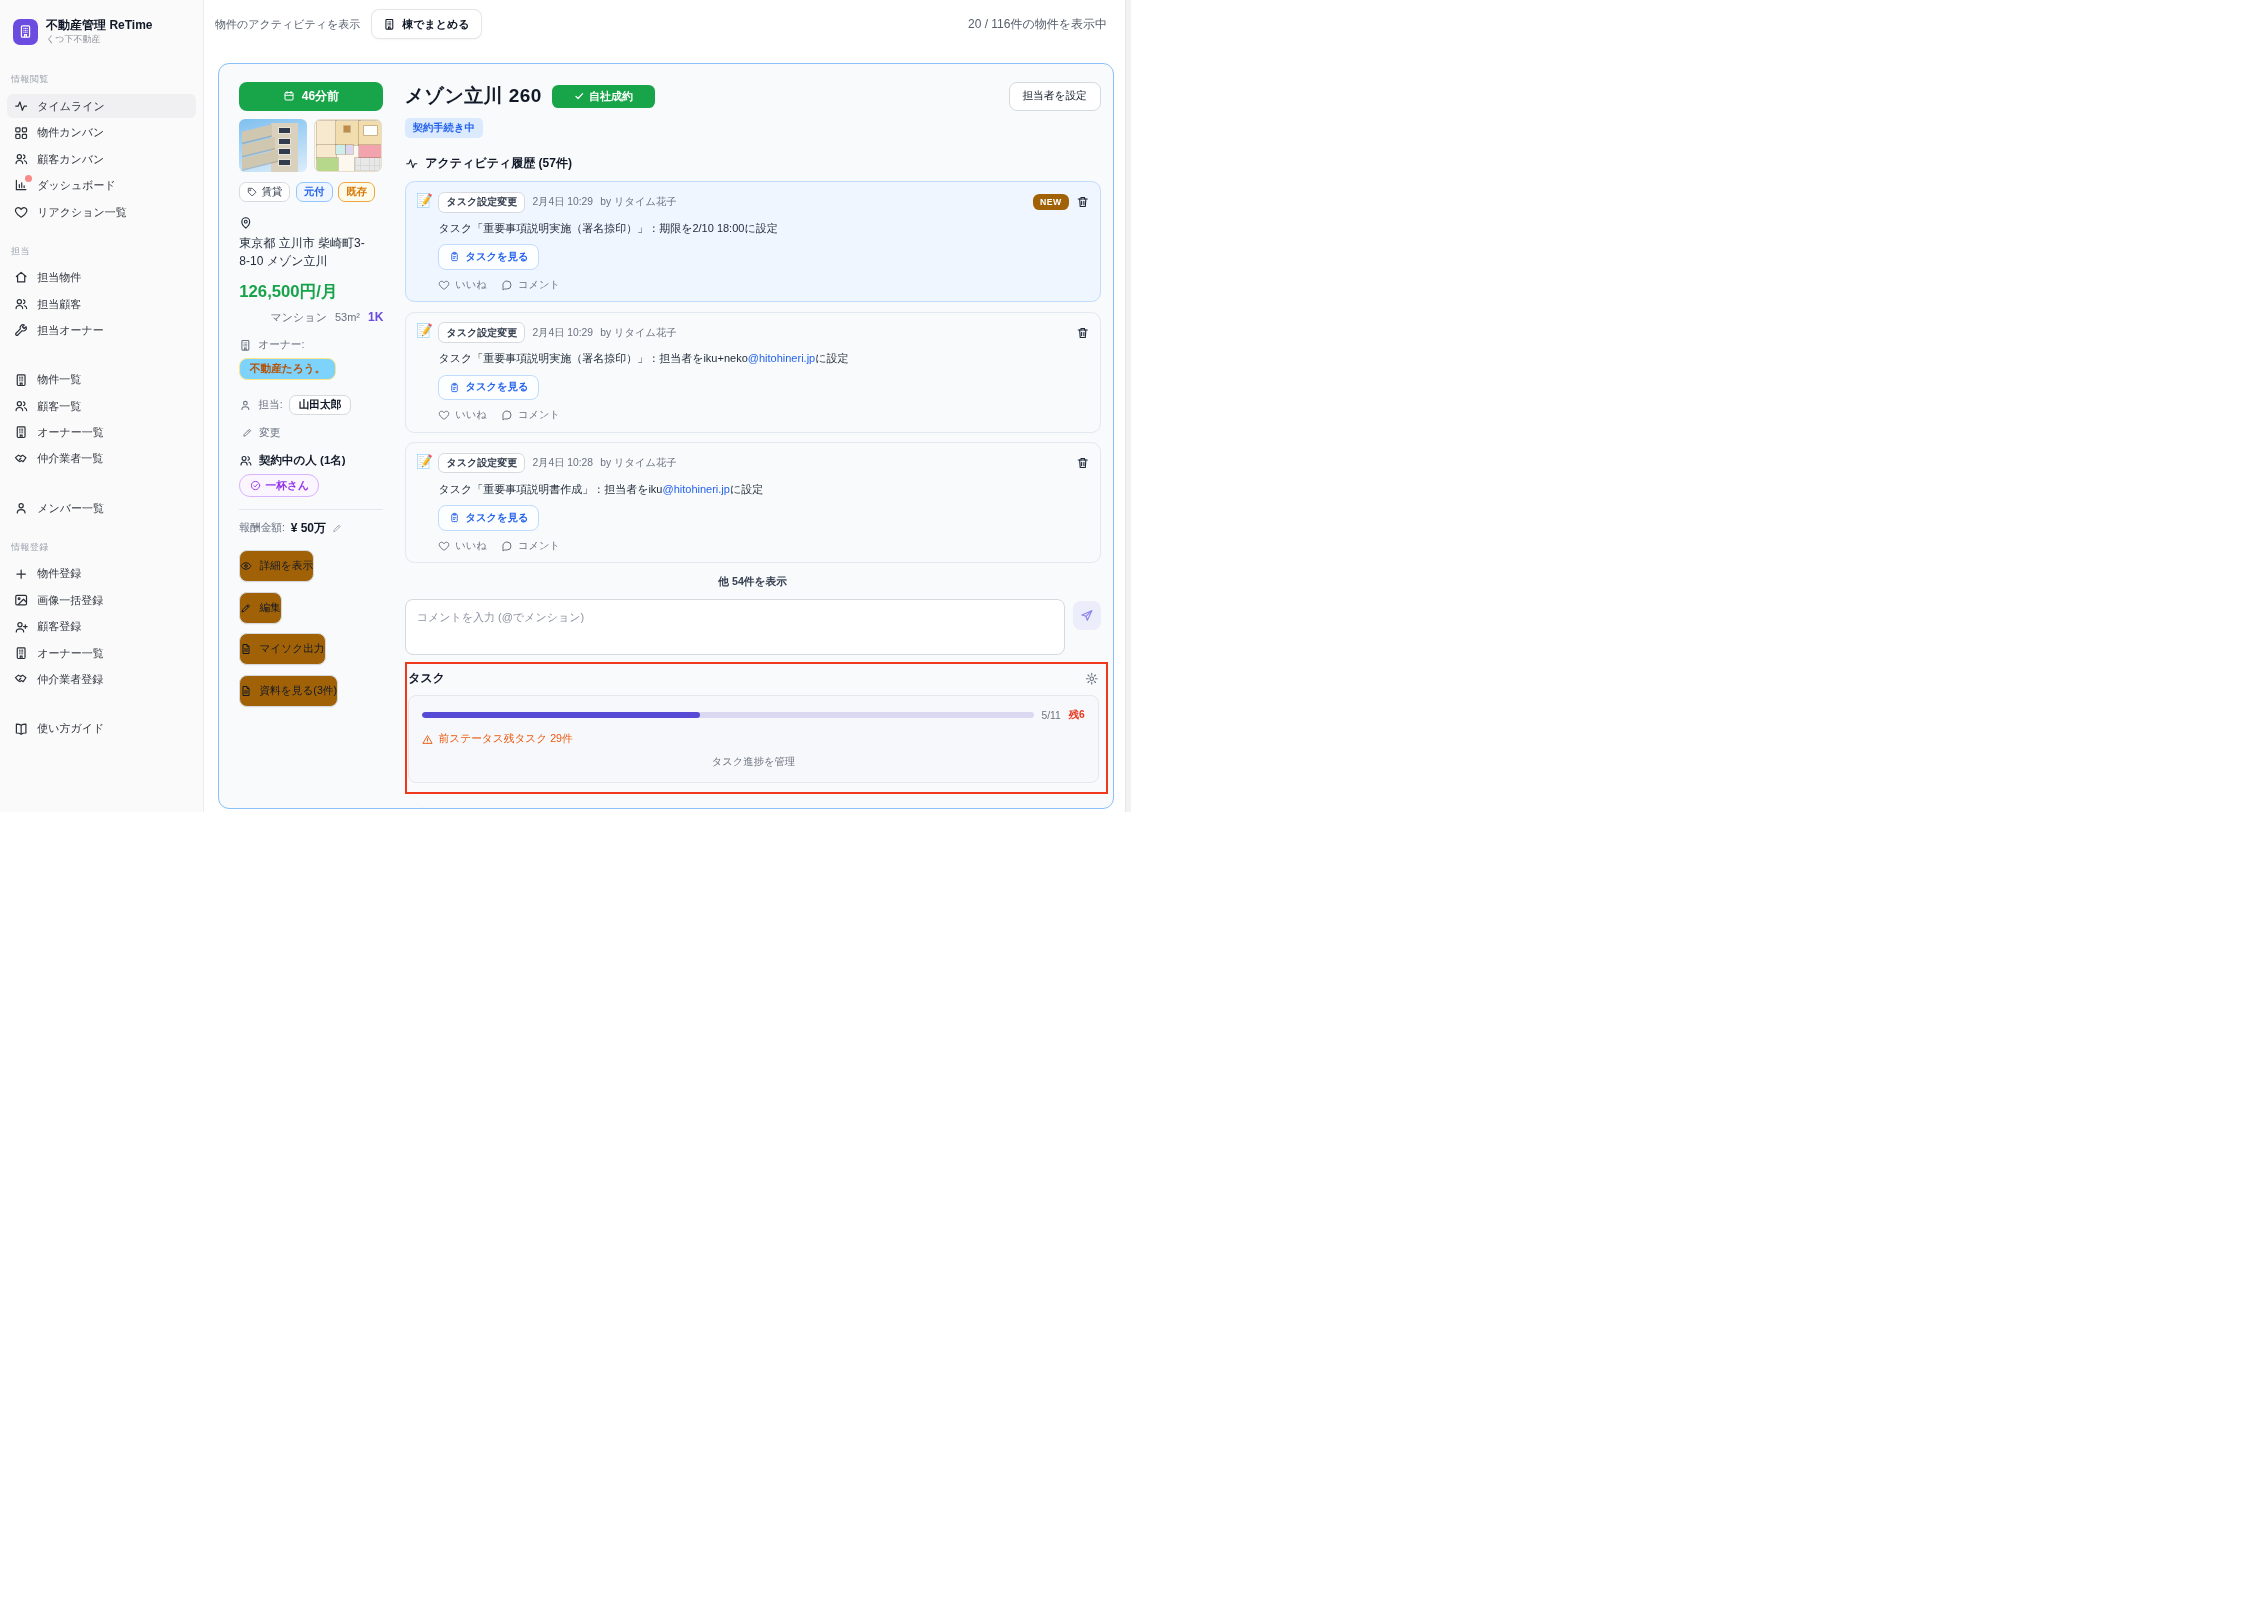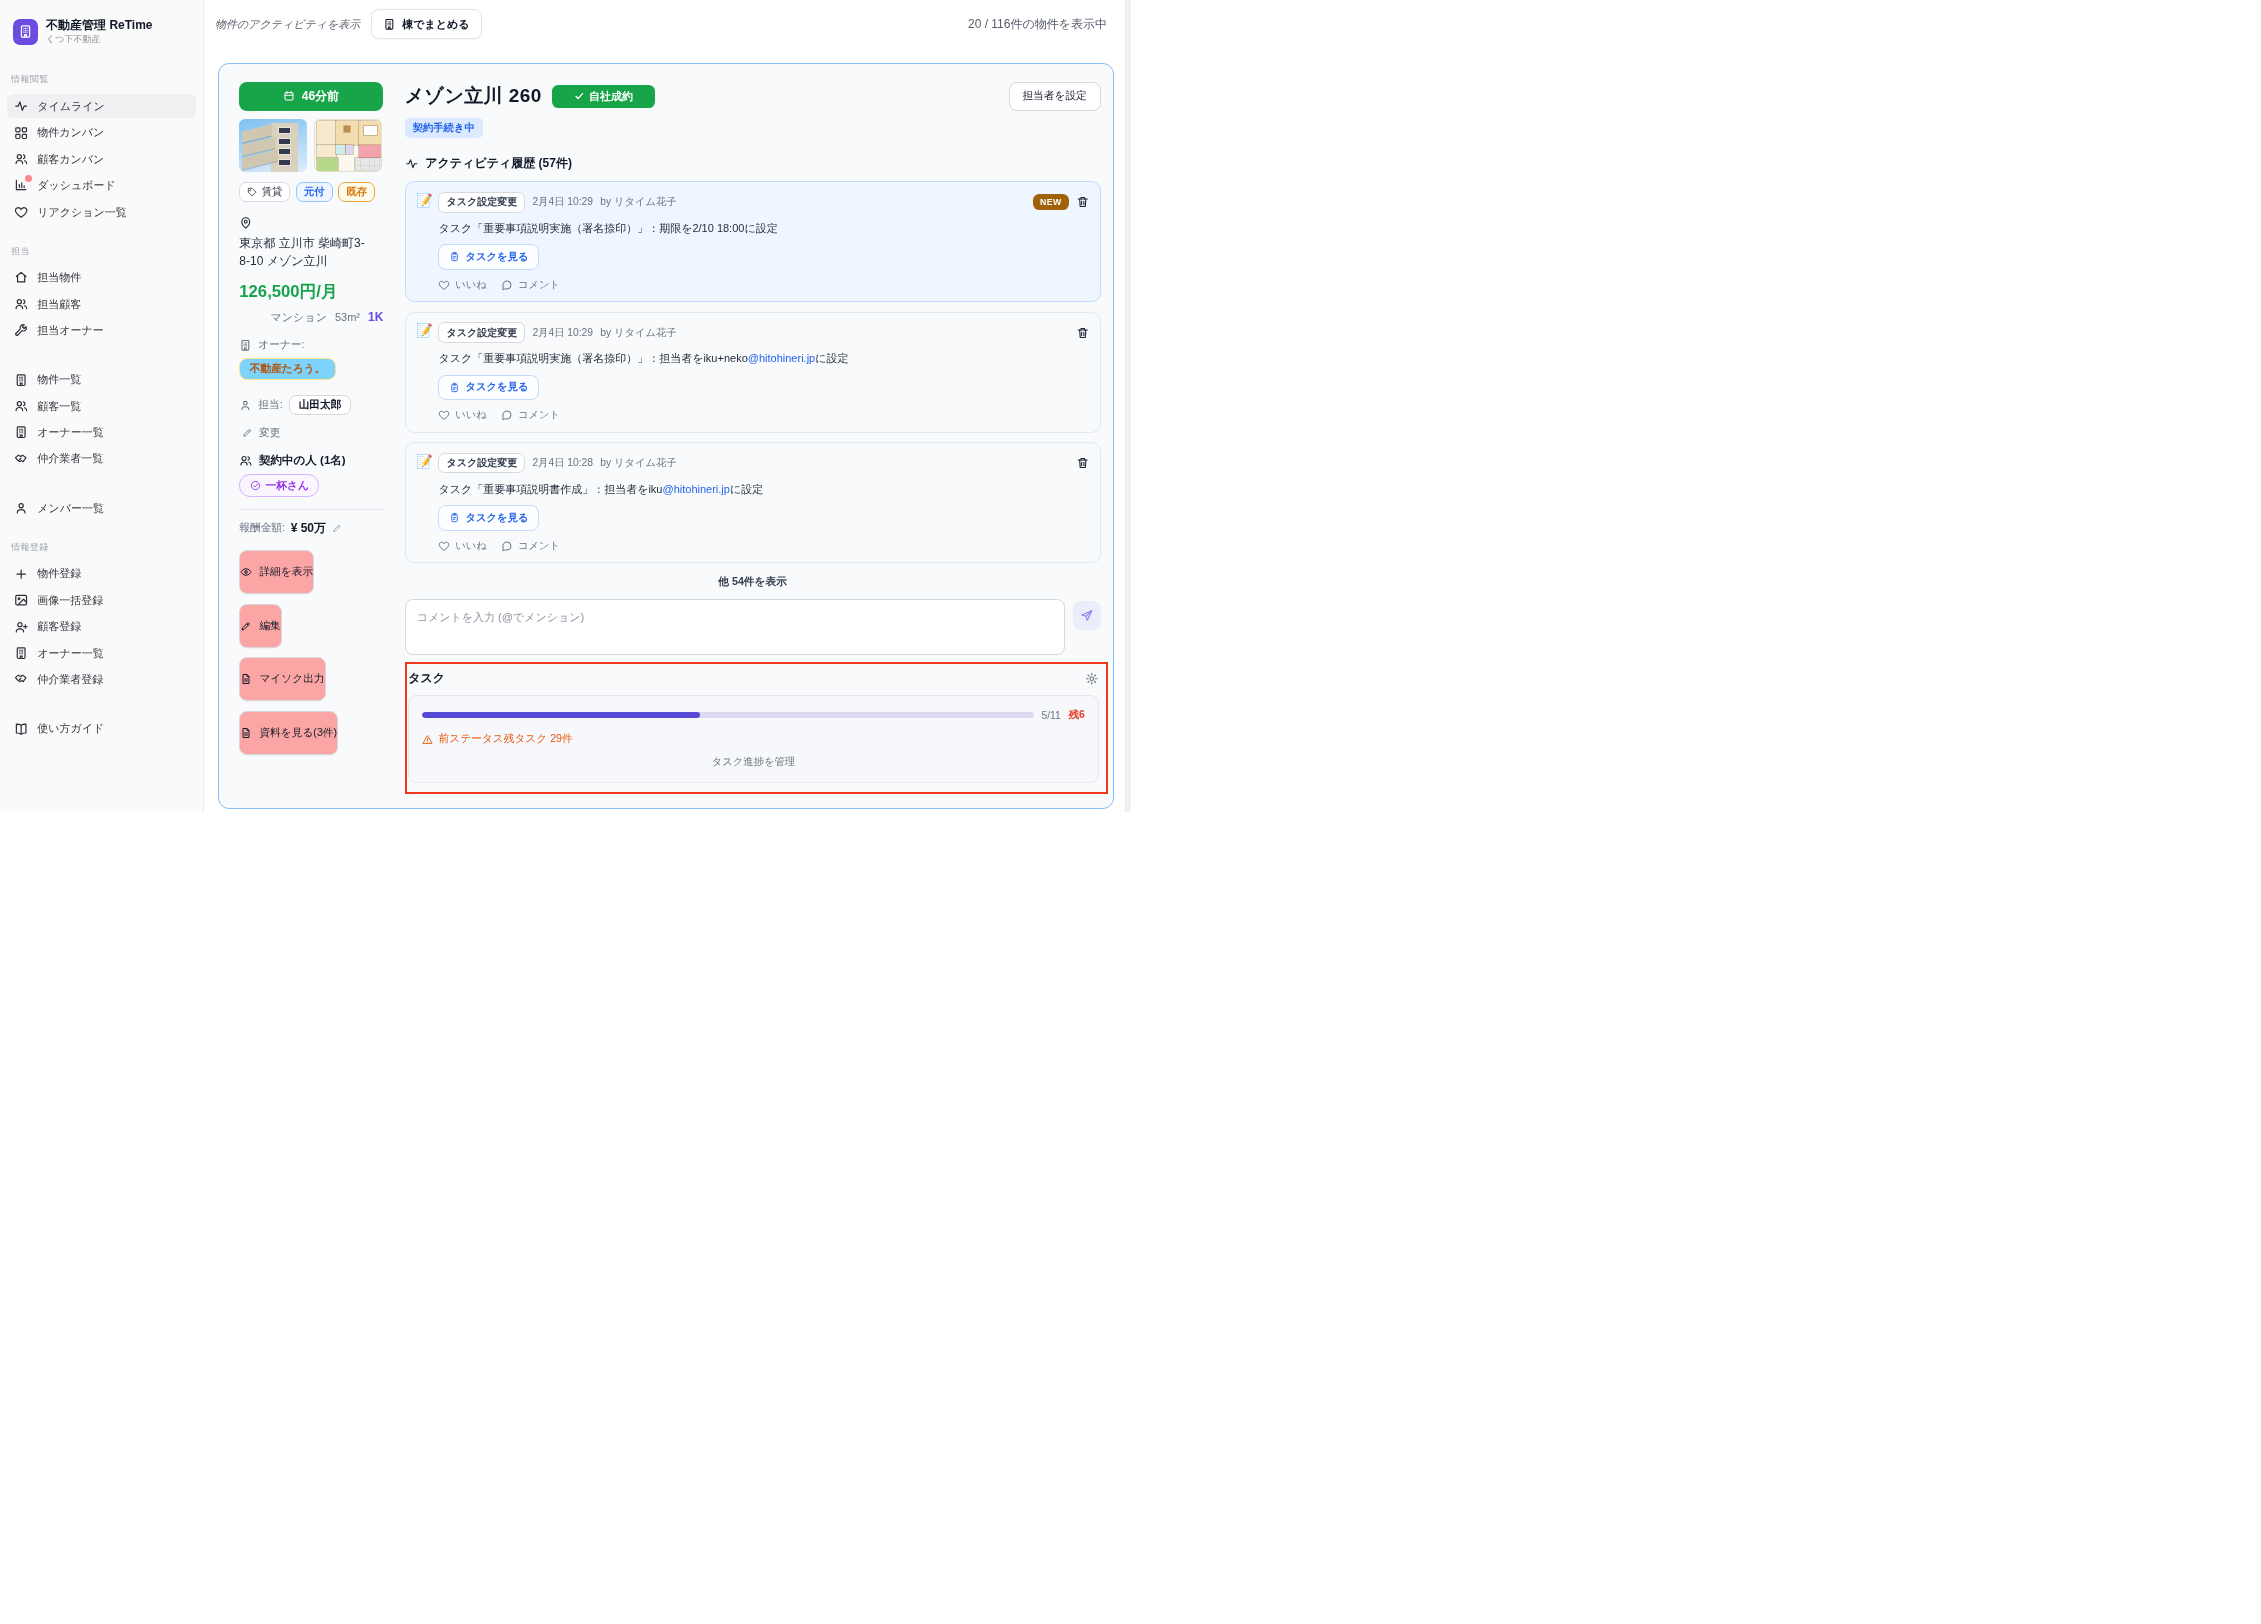--- a/index.html
+++ b/index.html
@@ -21,21 +21,21 @@
     padding:0 7.1px; border-radius:6.3px; font-size:11px; color:#32363f; cursor:pointer; }
   .side-item.active { background:#f0f0f2; }
   .side-item .icn { width:14.3px; height:14.3px; color:#2a2e37; position:relative; flex:none; }
   .icn svg { width:100%; height:100%; display:block; }
   .dot { position:absolute; top:-3.2px; right:-4px; width:7.1px; height:7.1px; border-radius:50%;
     background:#f98a8a; } .gap-md { height:20.6px; }
 
   
   .main { flex:1; position:relative; background:#fff; }
   .topbar { display:flex; align-items:center; height:48px; padding:0 24px 0 11px; gap:11px; }
-  .topbar-label { font-size:11px; color:#565d6b;font-style:italic; }
+  .topbar-label { font-size:11px; color:#565d6b; }
   .btn-outline { display:inline-flex; align-items:center; gap:6.3px; background:#fff;
     border:0.8px solid #e3e5e8; border-radius:8px; padding:6.3px 11px; font-size:11px;
     font-weight:bold; color:#111827; box-shadow:0 0.8px 1.6px rgba(0,0,0,.04); cursor:pointer; }
   .topbar-count { margin-left:auto; font-size:12px; color:#565d6b; }
 
   .card { position:absolute; left:14.3px; right:17.5px; top:63px; bottom:3.2px;
     border:1.6px solid #89c0f8; border-radius:11px; background:#f8fafc;
     padding:18px 12px 14.3px 20px; display:flex; gap:21.4px; overflow:hidden; }
 
   
@@ -88,22 +88,22 @@
   .tenant-row .icn { width:13.5px; height:13.5px; color:#1f2937; }
   .tenant-pill { display:inline-flex; align-items:center; gap:4.8px; margin-top:6.3px;
     border:0.8px solid #d8b4fe; background:#faf5ff; color:#9333ea; font-weight:bold;
     font-size:10.7px; border-radius:11px; padding:3.2px 9.5px; cursor:pointer; }
   .tenant-pill .icn { width:11px; height:11px; }
   .divider { height:0.8px; background:#e5e7eb; margin-top:12px; }
   .reward-row { display:flex; align-items:center; gap:5.6px; margin-top:10.3px; }
   .reward-label { font-size:10.7px; color:#6b7280; }
   .reward-value { font-size:12px; font-weight:bold; color:#111827; }
   .reward-row .icn { width:10.3px; height:10.3px; color:#9ca3af; cursor:pointer; }
-  .side-btn { display:flex; align-items:center; justify-content:center; gap:7.1px; height:44px;
-    margin-top:9.5px; border:0.8px solid #d6d9de; border-radius:8px; background:#fca5a5;
+  .side-btn { display:flex; align-items:center; justify-content:center; gap:7.1px; height:32px;
+    margin-top:9.5px; border:0.8px solid #d6d9de; border-radius:8px; background:#a16207;
     font-size:10.7px; color:#111827; cursor:pointer; box-shadow:0 0.8px 0.8px rgba(0,0,0,.03); }
   .side-btn .icn { width:12px; height:12px; }
   .side-btn.first { margin-top:13.5px; }
 
   
   .rightcol { flex:1; min-width:0; display:flex; flex-direction:column; }
   .title-row { display:flex; align-items:center; gap:10.3px; }
   .prop-title { font-size:19px; font-weight:bold; color:#111827; letter-spacing:0.4px; }
   .deal-badge { display:inline-flex; align-items:center; gap:4.8px; background:#18a549;
     color:#fff; font-size:11px; font-weight:bold; border-radius:6.3px; padding:4px 22px; }

